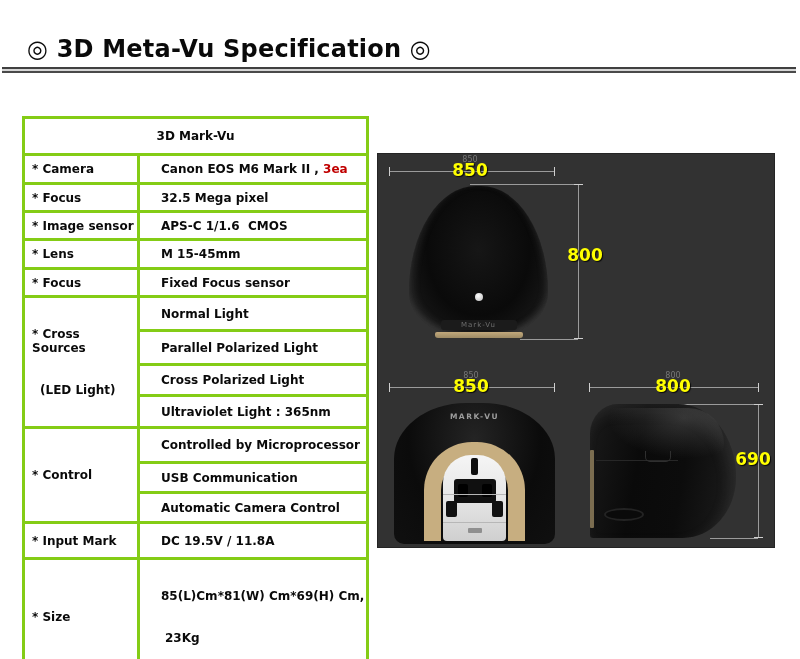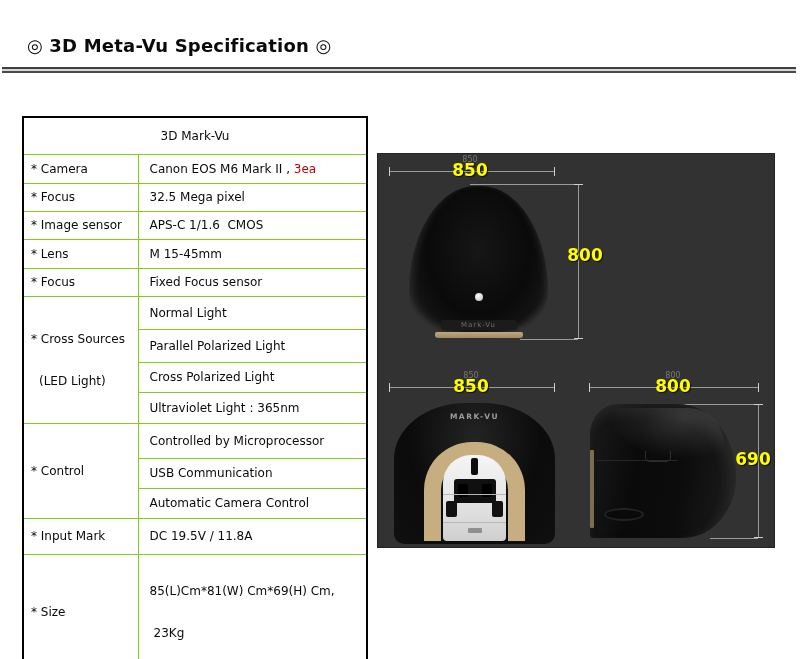--- a/index.html
+++ b/index.html
@@ -5,40 +5,40 @@
   html,body{margin:0;padding:0;}
   body{
     width:800px;height:659px;position:relative;overflow:hidden;
     background:#ffffff;
     font-family:"DejaVu Sans","Liberation Sans",sans-serif;
     -webkit-font-smoothing:antialiased;
   }
   
   .page-title{
     position:absolute;left:27px;top:35px;
-    font-size:18px;font-weight:bold;color:#0a0a0a;letter-spacing:.2px;
+    font-size:24px;font-weight:bold;color:#0a0a0a;letter-spacing:.2px;
   }
   .title-rule{
     position:absolute;left:2px;top:67px;width:794px;height:2px;
     background:#d6d6d6;border-top:2px solid #404040;border-bottom:2px solid #4a4a4a;
   }
   
   table.spec{
     position:absolute;left:22px;top:116px;width:344px;
     border-collapse:collapse;table-layout:fixed;
     border:2px solid #000;
   }
   table.spec td{
-    border:1px solid #84cc16;vertical-align:middle;
-    font-weight:normal;color:#0a0a0a;font-size:12px;
+    border:3px solid #84cc16;vertical-align:middle;
+    font-weight:bold;color:#0a0a0a;font-size:12px;
     white-space:pre-wrap;overflow:hidden;
   }
   td.hdr{ text-align:center;font-size:13px; }
   td.lbl{ padding-left:7px; }
-  td.val{ padding-left:11px;font-size:12.5px; }
+  td.val{ padding-left:21px;font-size:12.5px; }
   .red{ color:#c00000; }
   .lbl-line2{ padding-left:8px; }
   .val-line2{ padding-left:4px; }
   
   .panel{
     position:absolute;left:377px;top:153px;width:398px;height:395px;
     background:#323232;border:1px solid #242424;box-sizing:border-box;overflow:hidden;
   }
   .panel *{position:absolute;box-sizing:border-box;}
   

